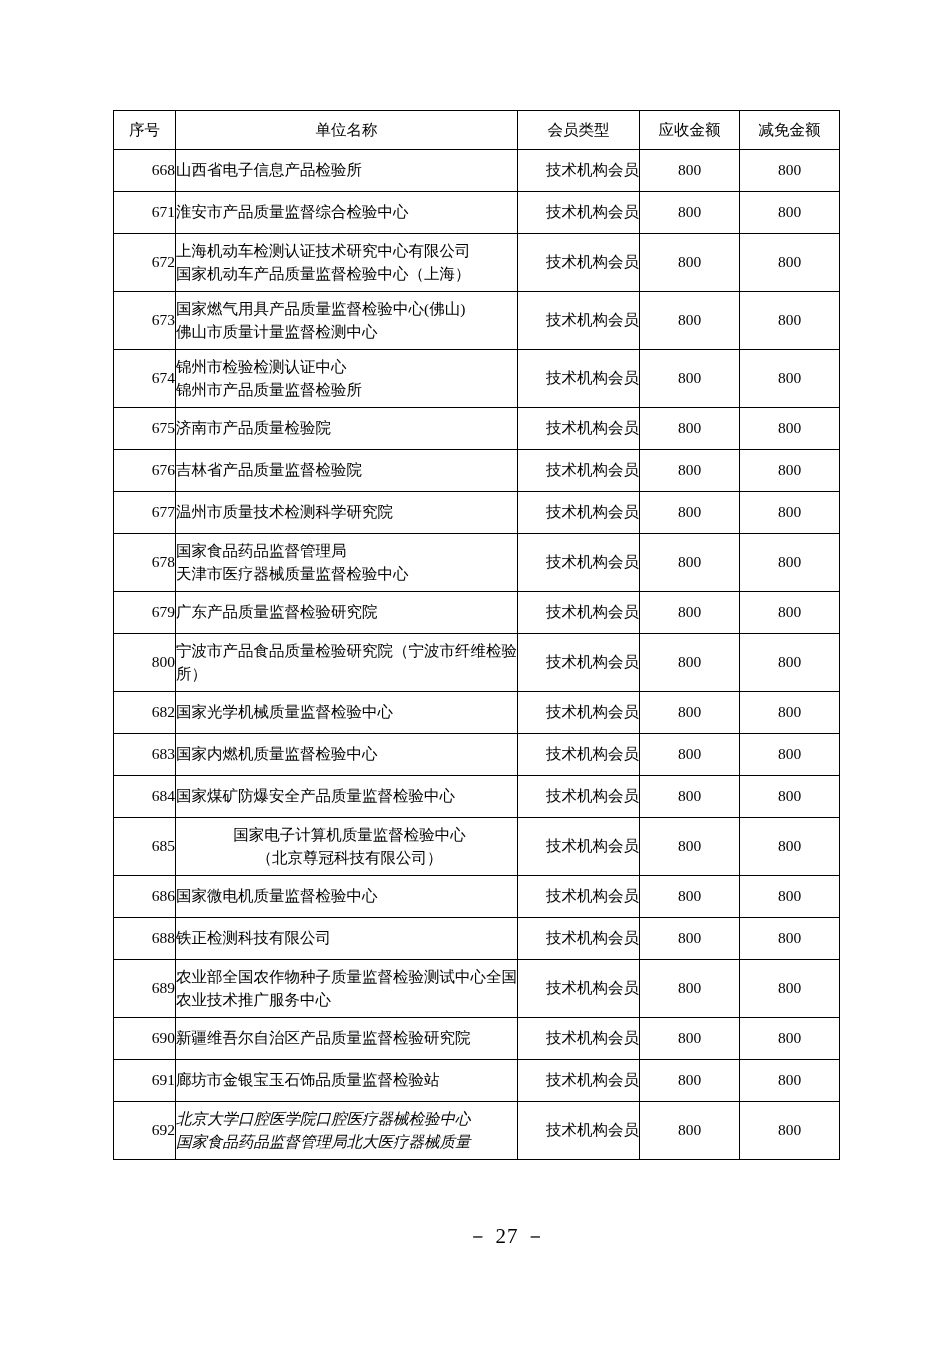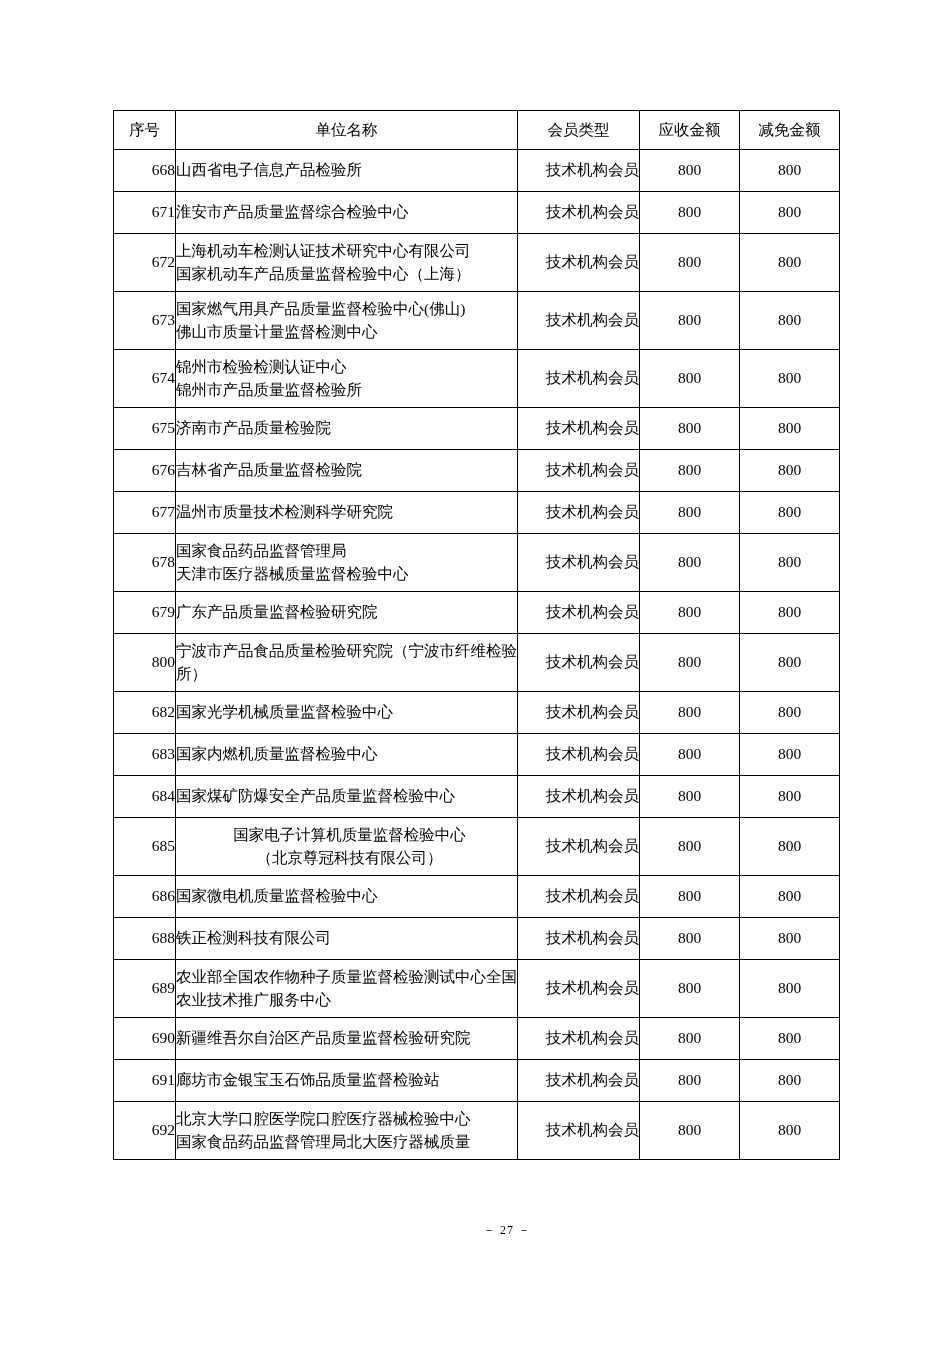--- a/index.html
+++ b/index.html
@@ -75,21 +75,21 @@
   }
   tr.row-1 td { height: 41px; }
   tr.row-2 td { height: 57px; }
 
   .page-number {
     position: absolute;
     left: 0;
     right: 0;
     top: 1222px;
     text-align: center;
-    font-size: 12px;
+    font-size: 21px;
     letter-spacing: 1px;
   }
   .page-number .pn-inner {
     display: inline-block;
     margin-left: 138px;
   }
 </style>
 </head>
 <body>
 
@@ -254,21 +254,21 @@
           </tr>
           <tr class="row-1">
             <td class="cell-seq">691</td>
             <td class="cell-name" style="white-space: pre-line;">廊坊市金银宝玉石饰品质量监督检验站</td>
             <td class="cell-type">技术机构会员</td>
             <td class="cell-num">800</td>
             <td class="cell-num">800</td>
           </tr>
           <tr class="row-2">
             <td class="cell-seq">692</td>
-            <td class="cell-name" style="white-space: pre-line;">北京大学口腔医学院口腔医疗器械检验中心
+            <td class="cell-name" style="white-space: pre-line; font-style: italic;">北京大学口腔医学院口腔医疗器械检验中心
 国家食品药品监督管理局北大医疗器械质量</td>
             <td class="cell-type">技术机构会员</td>
             <td class="cell-num">800</td>
             <td class="cell-num">800</td>
           </tr>
         </tbody>
     </table>
   </div>
 
   <div class="page-number">

